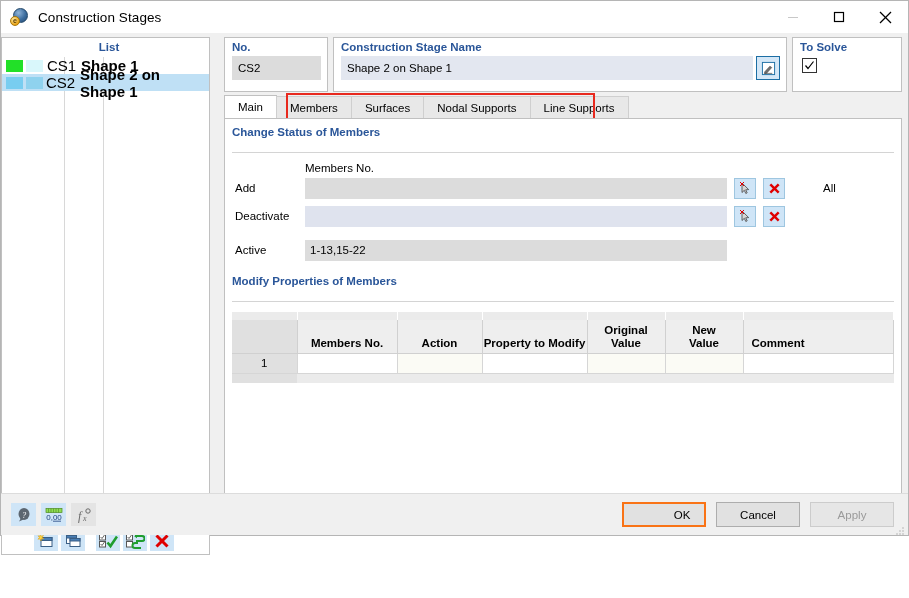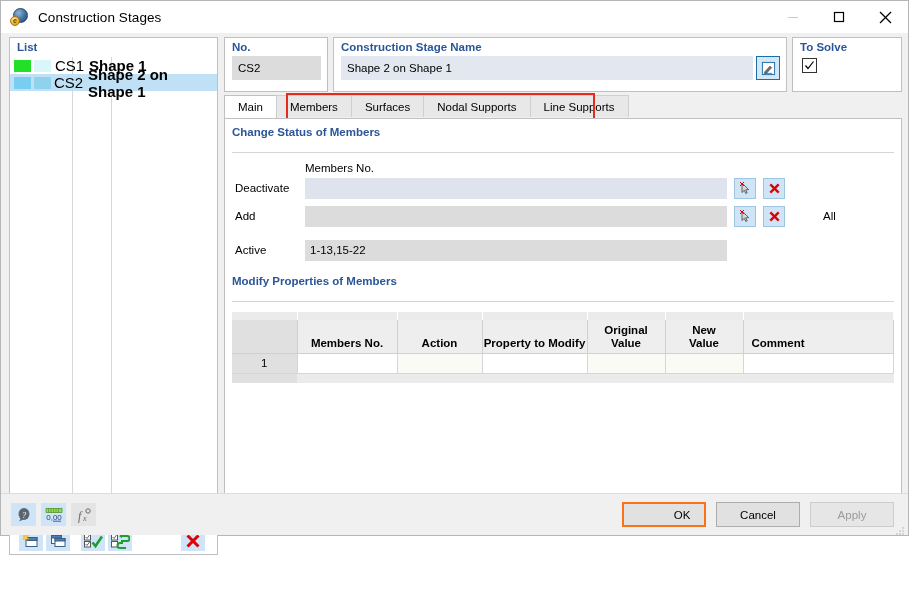--- a/index.html
+++ b/index.html
@@ -64,25 +64,25 @@
   
   .body-area {
     flex: 1;
     background: #f0f0f0;
     position: relative;
   }
 
   
   .left-panel {
     position: absolute;
-    left: 8px; top: 4px;
+    left: 0; top: 4px;
     width: 209px; height: 518px;
     background: #ffffff;
     border: 1px solid #c0c0c0;
-    display: flex; flex-direction: column;
+    display: flex; flex-direction: column; align-items: center;
   }
   .list-header {
     height: 19px;
     font-size: 11.5px; font-weight: bold; color: #2a5699;
     padding: 3px 0 0 7px;
     background: #ffffff;
   }
   .list-body {
     flex: 1; position: relative; background: #fff; overflow: hidden;
   }
@@ -165,21 +165,21 @@
     width: 15px; height: 15px;
     border: 1px solid #333; background: #fff;
     margin-top: 5px; margin-left: 2px;
     display: flex; align-items: center; justify-content: center;
   }
   .chk svg { display:block; }
 
   
   .tabs-row {
     height: 23px; margin-top: 3px;
-    display: flex; align-items: flex-start;
+    display: flex; align-items: flex-end;
     position: relative;
   }
   .tab {
     height: 22px;
     padding: 0 13px;
     font-size: 11.5px; color: #000;
     display: flex; align-items: center;
     background: #e8e8e8;
     border: 1px solid #cfcfcf;
     border-bottom: none;
@@ -467,56 +467,56 @@
             <span>Line Supports</span>
           </div>
         <div class="tab-highlight"></div>
       </div>
 
       <div class="main-panel">
 
         <div class="group">
           <div class="group-title">Change Status of Members</div>
           <div class="members-hdr">Members No.</div>
-
-          <div class="fieldline">
-            <div class="lab">Deactivate</div>
-            <div class="inp lav"></div>
-            <div class="icon-btn">
-              <svg width="14" height="14" viewBox="0 0 14 14">
-                <path d="M4 2 L4 11.5 L6.3 9.3 L7.8 12.5 L9.2 11.8 L7.7 8.8 L10.7 8.6 Z" fill="#d6d6d6" stroke="#444" stroke-width="0.8"></path>
-                <line x1="2" y1="1" x2="6" y2="5" stroke="#e00000" stroke-width="1"></line>
-                <line x1="6" y1="1" x2="2" y2="5" stroke="#e00000" stroke-width="1"></line>
-              </svg>
-            </div>
-            <div class="icon-btn">
-              <svg width="13" height="13" viewBox="0 0 14 14">
-                <line x1="2.5" y1="2.5" x2="11.5" y2="11.5" stroke="#e00000" stroke-width="2.6"></line>
-                <line x1="11.5" y1="2.5" x2="2.5" y2="11.5" stroke="#e00000" stroke-width="2.6"></line>
-              </svg>
-            </div>
-          </div>
 
           <div class="fieldline">
             <div class="lab">Add</div>
             <div class="inp"></div>
             <div class="icon-btn">
               <svg width="14" height="14" viewBox="0 0 14 14">
                 <path d="M4 2 L4 11.5 L6.3 9.3 L7.8 12.5 L9.2 11.8 L7.7 8.8 L10.7 8.6 Z" fill="#d6d6d6" stroke="#444" stroke-width="0.8"></path>
                 <line x1="2" y1="1" x2="6" y2="5" stroke="#e00000" stroke-width="1"></line>
                 <line x1="6" y1="1" x2="2" y2="5" stroke="#e00000" stroke-width="1"></line>
               </svg>
             </div>
             <div class="icon-btn">
               <svg width="13" height="13" viewBox="0 0 14 14">
                 <line x1="2.5" y1="2.5" x2="11.5" y2="11.5" stroke="#e00000" stroke-width="2.6"></line>
                 <line x1="11.5" y1="2.5" x2="2.5" y2="11.5" stroke="#e00000" stroke-width="2.6"></line>
               </svg>
             </div>
             <div class="all-label">All</div>
+          </div>
+
+          <div class="fieldline">
+            <div class="lab">Deactivate</div>
+            <div class="inp lav"></div>
+            <div class="icon-btn">
+              <svg width="14" height="14" viewBox="0 0 14 14">
+                <path d="M4 2 L4 11.5 L6.3 9.3 L7.8 12.5 L9.2 11.8 L7.7 8.8 L10.7 8.6 Z" fill="#d6d6d6" stroke="#444" stroke-width="0.8"></path>
+                <line x1="2" y1="1" x2="6" y2="5" stroke="#e00000" stroke-width="1"></line>
+                <line x1="6" y1="1" x2="2" y2="5" stroke="#e00000" stroke-width="1"></line>
+              </svg>
+            </div>
+            <div class="icon-btn">
+              <svg width="13" height="13" viewBox="0 0 14 14">
+                <line x1="2.5" y1="2.5" x2="11.5" y2="11.5" stroke="#e00000" stroke-width="2.6"></line>
+                <line x1="11.5" y1="2.5" x2="2.5" y2="11.5" stroke="#e00000" stroke-width="2.6"></line>
+              </svg>
+            </div>
           </div>
 
           <div class="fieldline active-line">
             <div class="lab">Active</div>
             <div class="inp">1-13,15-22</div>
           </div>
         </div>
 
         <div class="group" style="margin-top:14px;">
           <div class="group-title">Modify Properties of Members</div>

